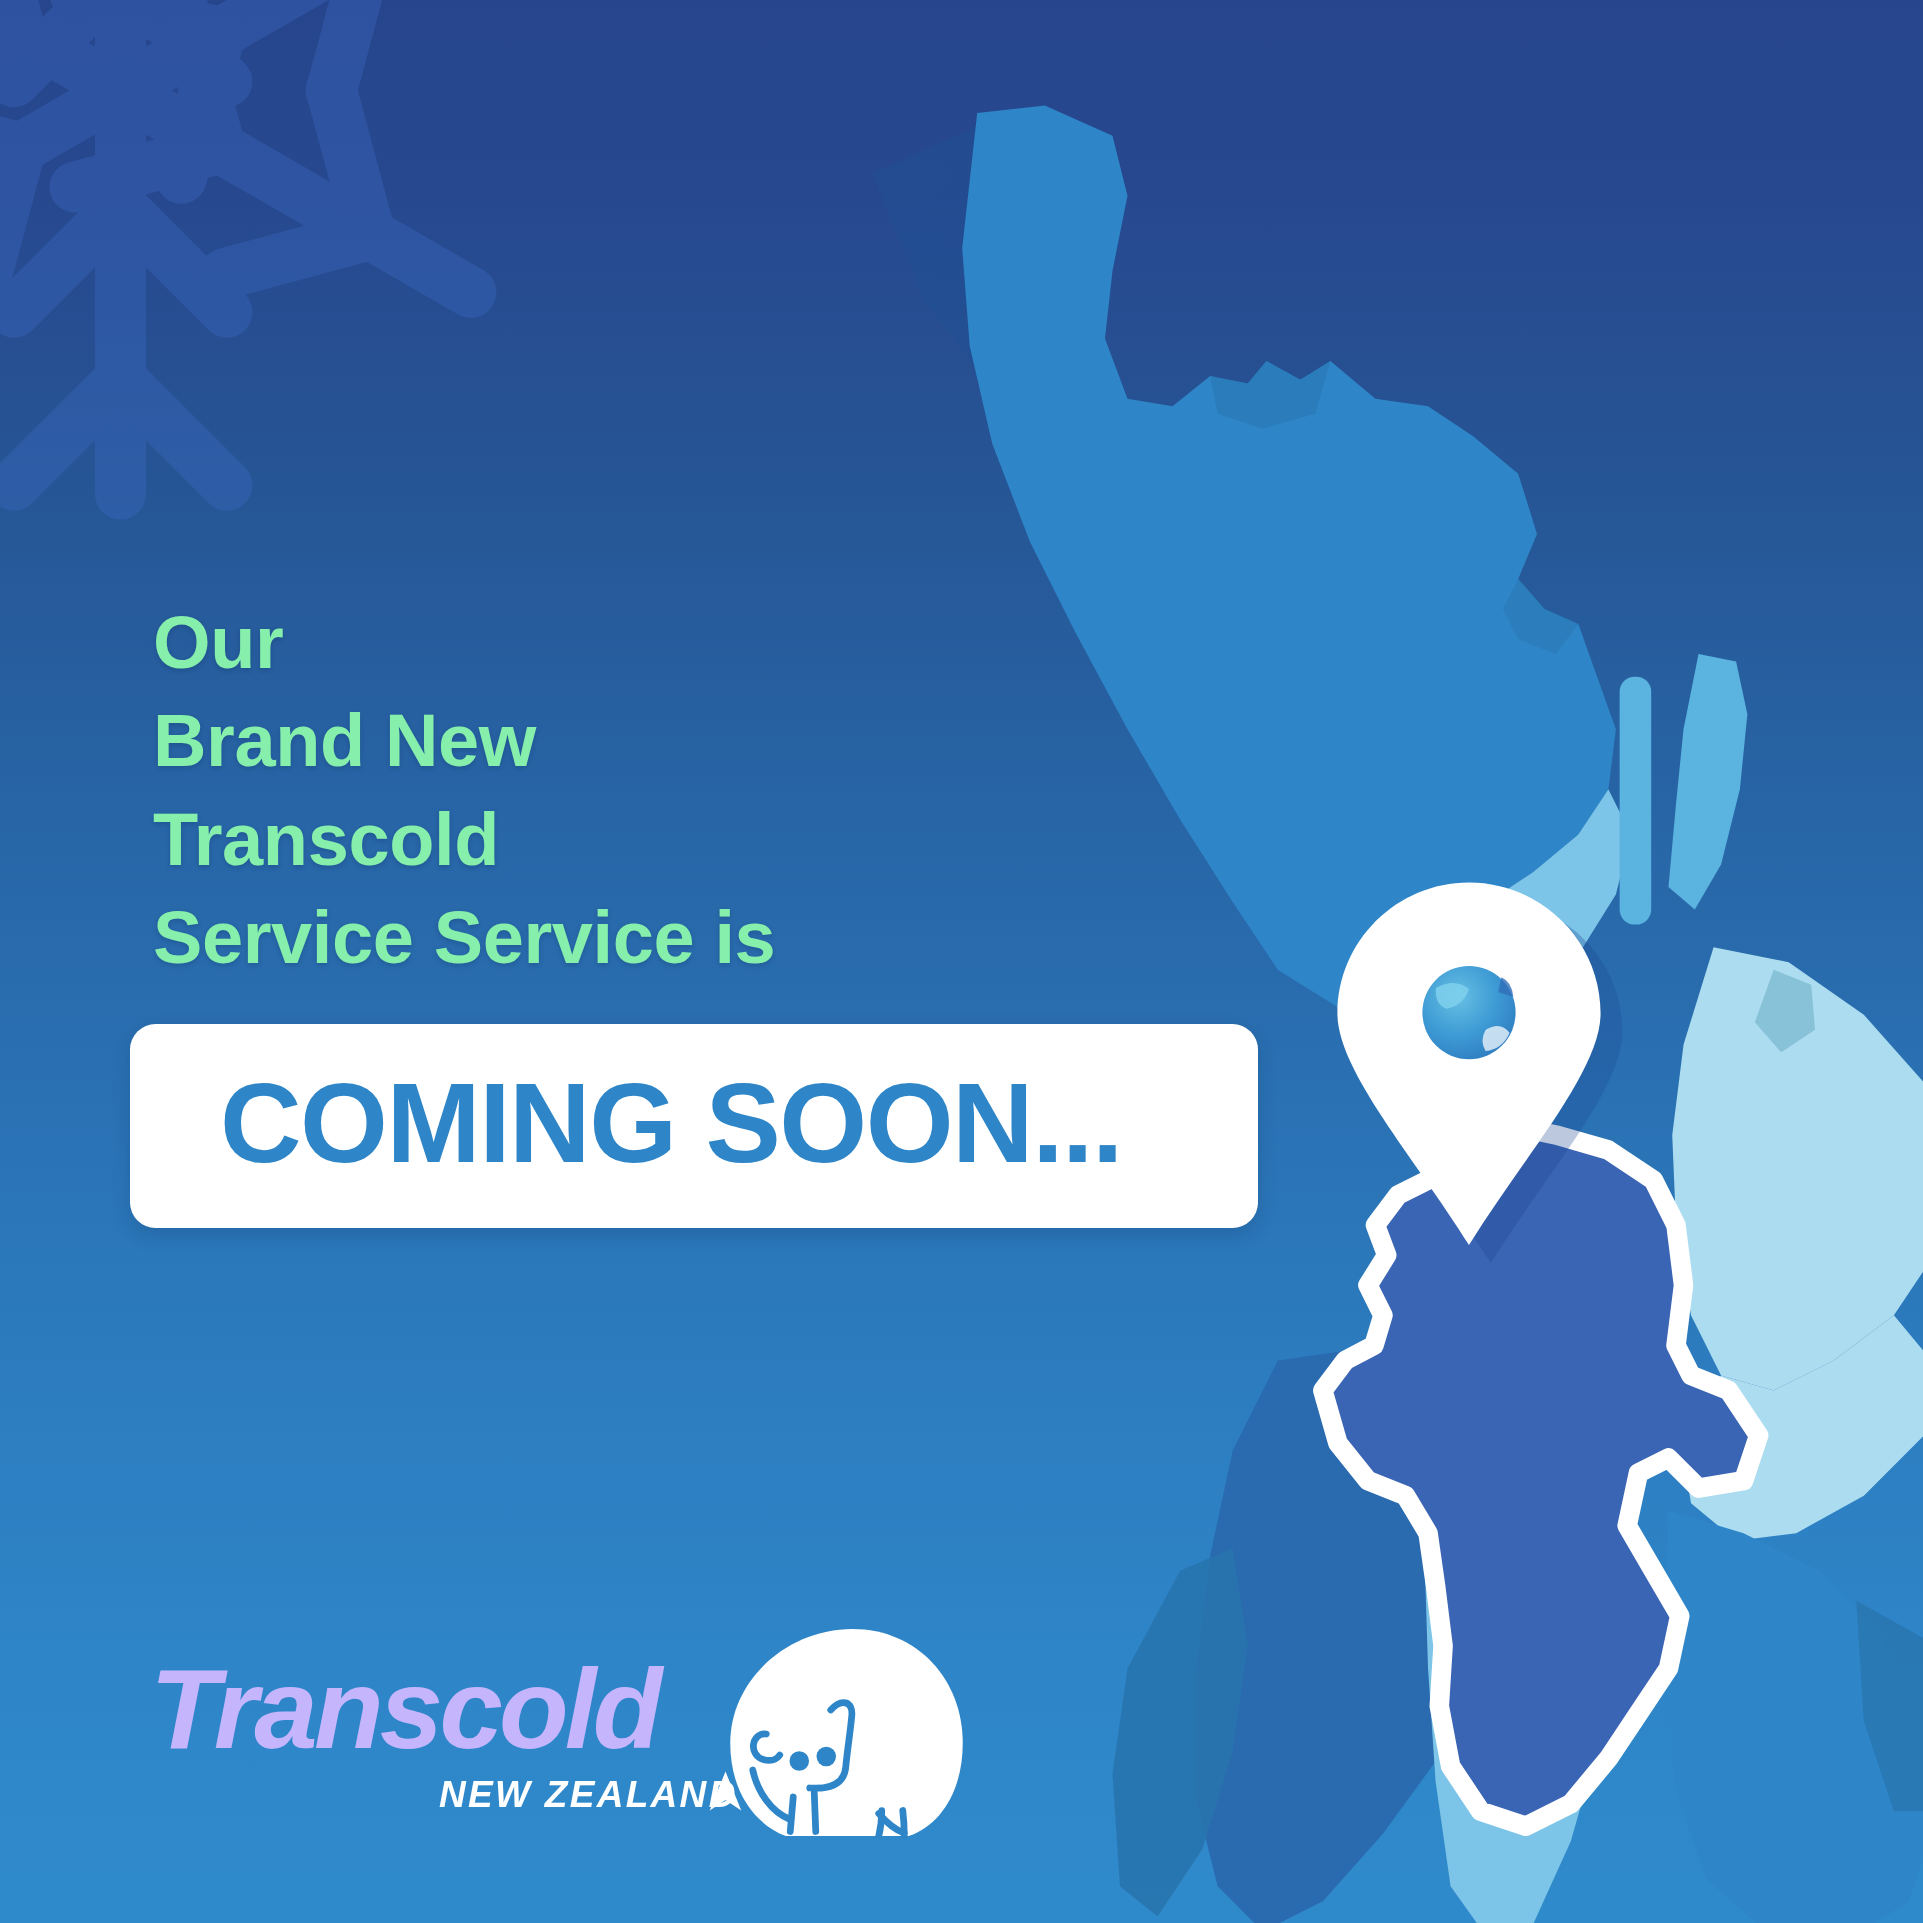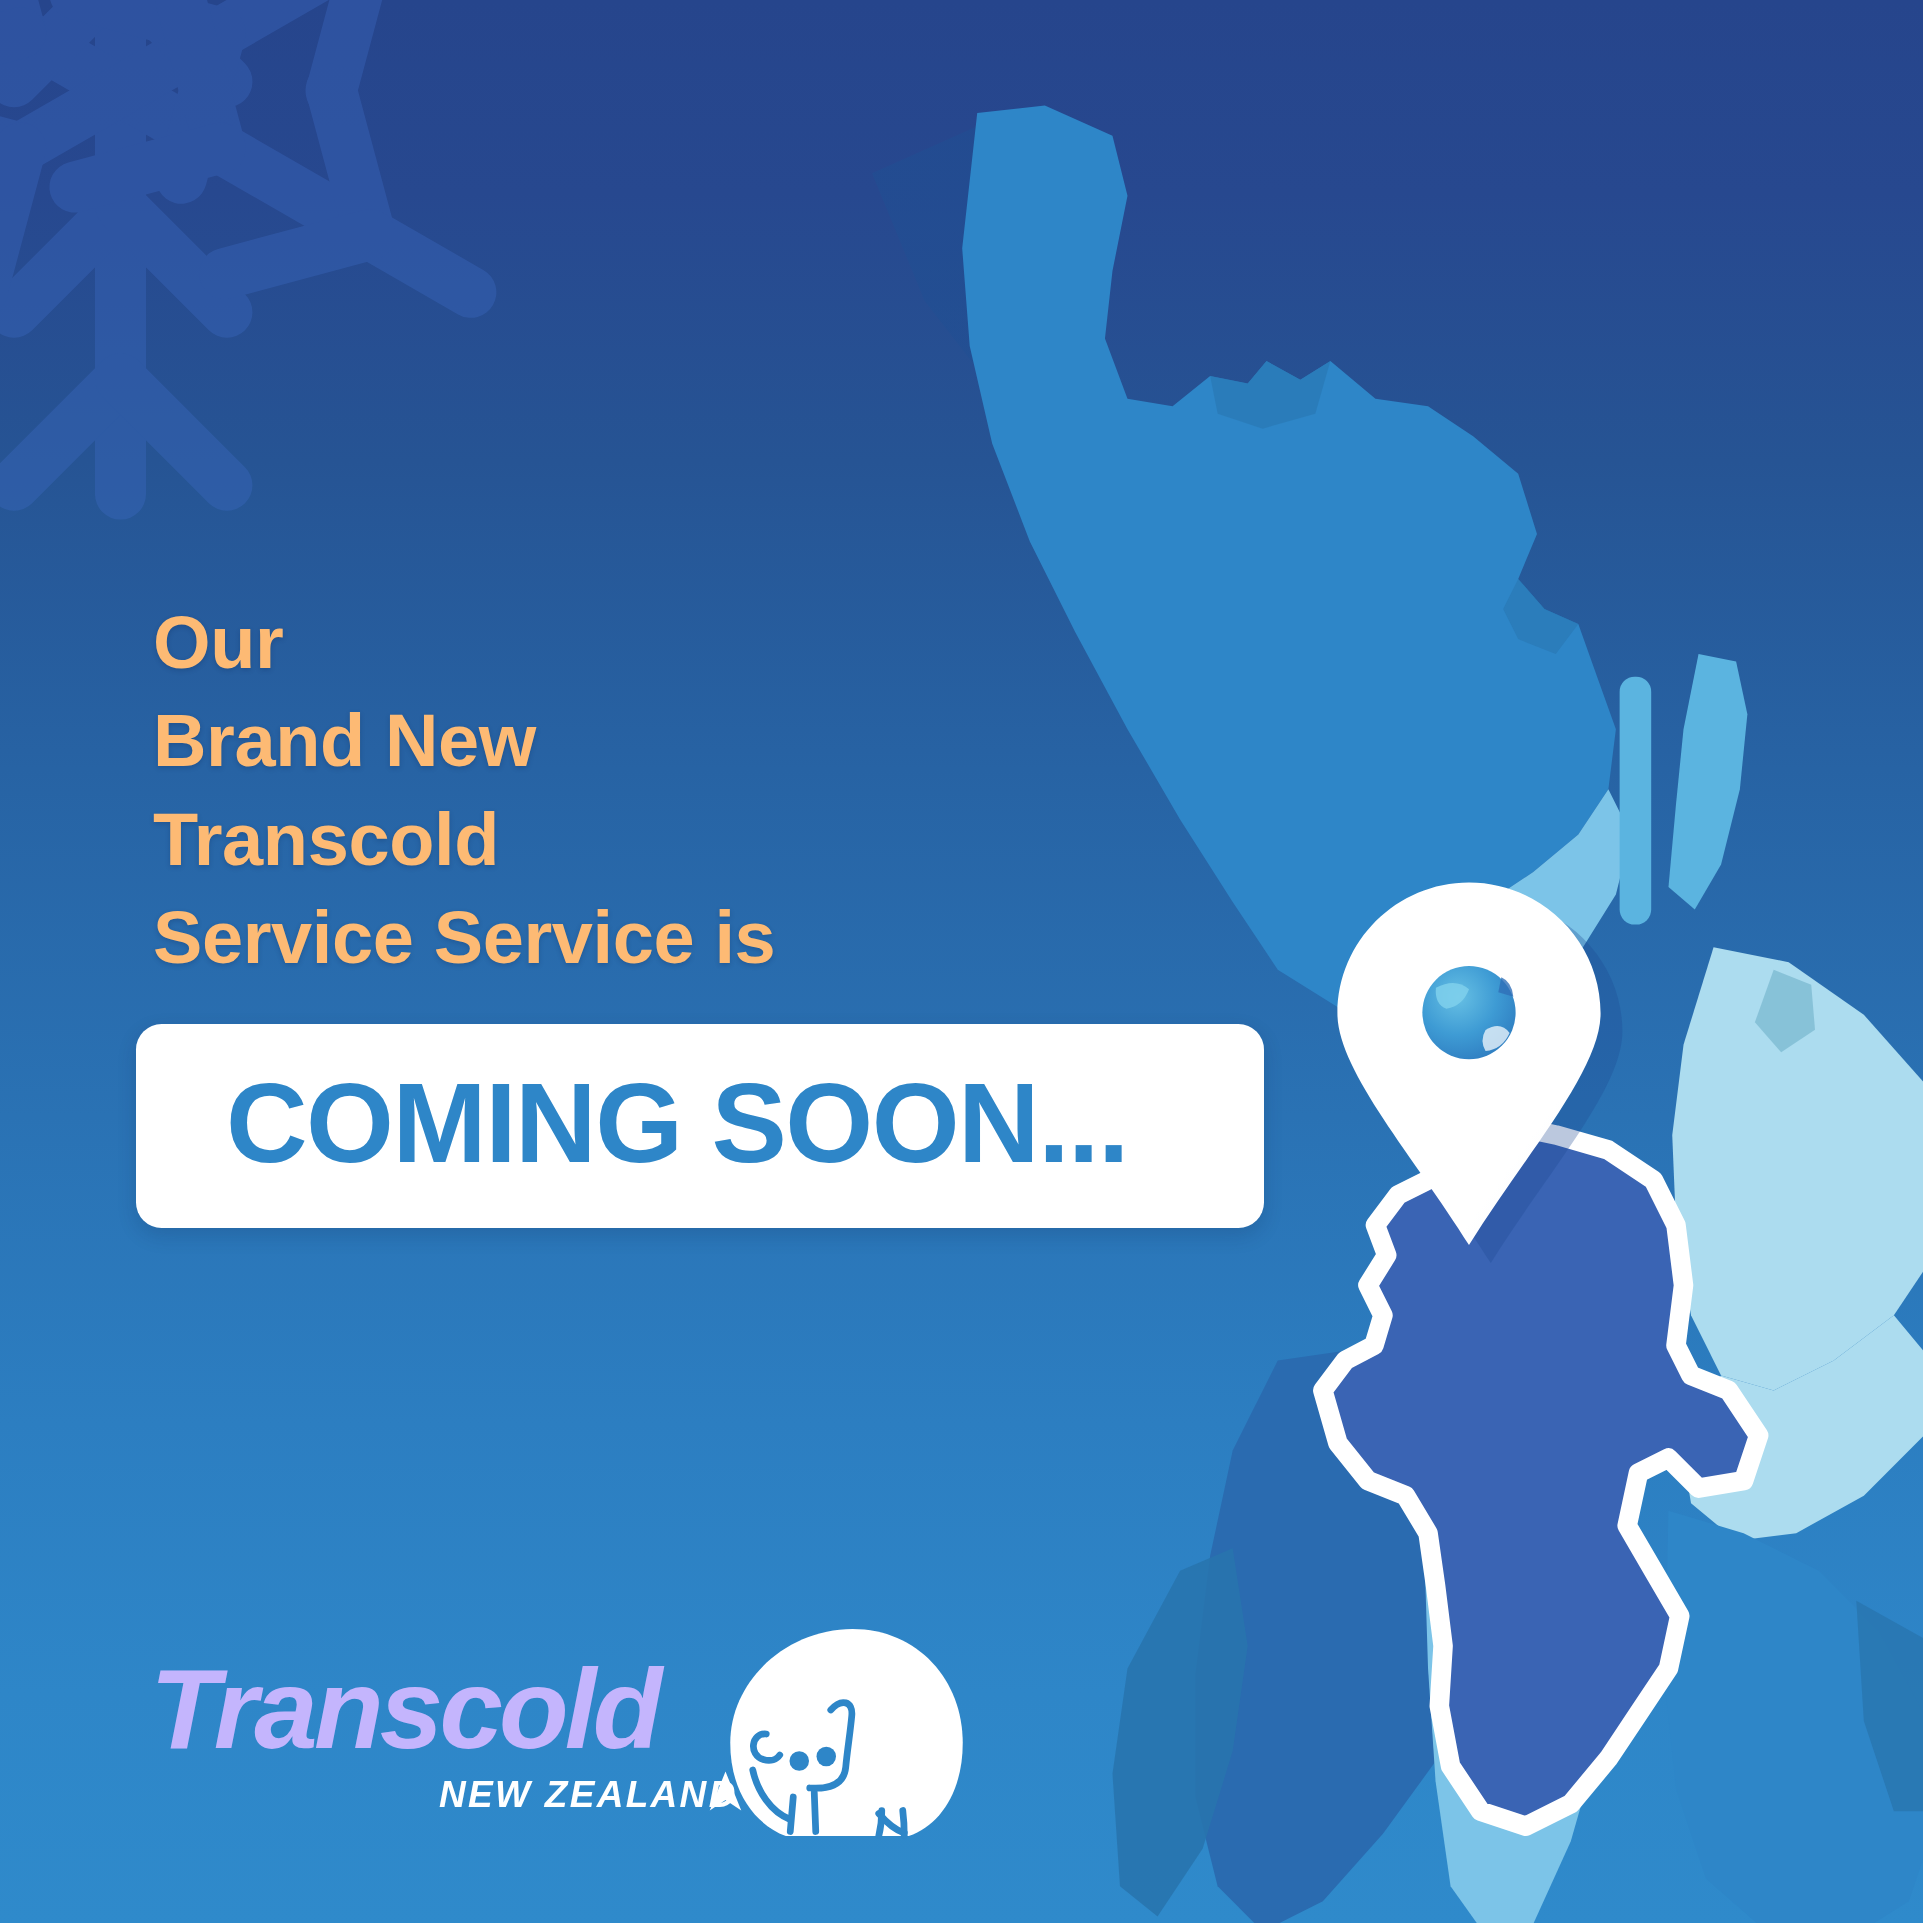--- a/index.html
+++ b/index.html
@@ -41,33 +41,33 @@
     width:1097px; height:1856px;
     pointer-events:none;
   }
   #map-wrap svg{ width:100%; height:100%; display:block; }
 
   
   #headline{
     position:absolute;
     left:153px; top:594px;
     width:902px;
-    color:#fdba74;
+    color:#86efac;
     font-size:74px;
     font-weight:bold;
     line-height:1.33;
     letter-spacing:-0.4px;
     text-shadow:0 2.3px 5.3px rgba(11,32,78,.22);
   }
   #headline .hl{ display:block; white-space:nowrap; }
 
   
   #banner{
     position:absolute;
-    left:136px; top:1024px;
+    left:130px; top:1024px;
     width:1128px; height:204px;
     background:#ffffff;
     border-radius:25.6px;
     box-shadow:0 7.5px 19.5px rgba(10,30,70,.16);
   }
   #banner-text{
     position:absolute;
     left:90px; top:50%;
     transform:translateY(-52%);
     color:#2e86c8;

